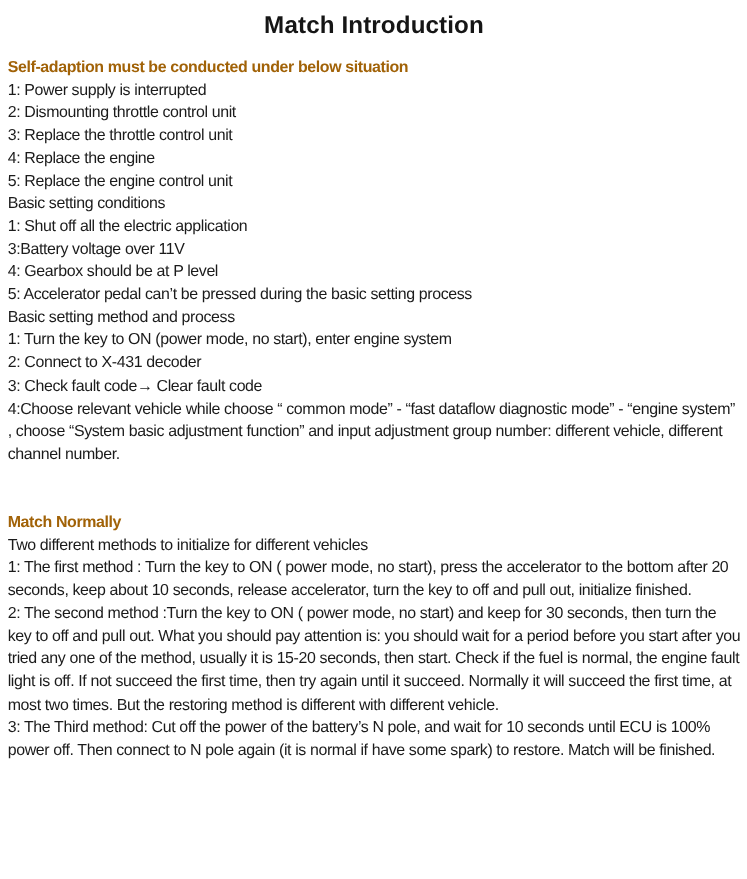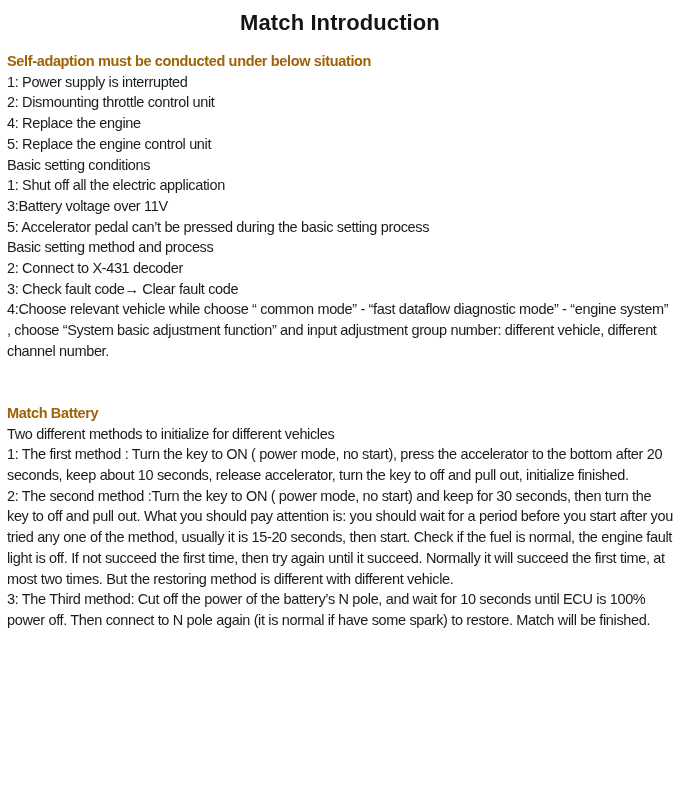--- a/index.html
+++ b/index.html
@@ -48,30 +48,33 @@
 </style>
 </head>
 <body>
 
 <main class="page">
   <h1 class="title">Match Introduction</h1>
   <section class="doc-body" id="doc-body">
       <p class="bold">Self-adaption must be conducted under below situation</p>
       <p class="normal">1: Power supply is interrupted</p>
       <p class="normal">2: Dismounting throttle control unit</p>
+      <p class="normal">3: Replace the throttle control unit</p>
       <p class="normal">4: Replace the engine</p>
       <p class="normal">5: Replace the engine control unit</p>
       <p class="normal">Basic setting conditions</p>
       <p class="normal">1: Shut off all the electric application</p>
       <p class="normal">3:Battery voltage over 11V</p>
+      <p class="normal">4: Gearbox should be at P level</p>
       <p class="normal">5: Accelerator pedal can’t be pressed during the basic setting process</p>
       <p class="normal">Basic setting method and process</p>
+      <p class="normal">1: Turn the key to ON (power mode, no start), enter engine system</p>
       <p class="normal">2: Connect to X-431 decoder</p>
       <p class="normal">3: Check fault code→ Clear fault code</p>
       <p class="normal">4:Choose relevant vehicle while choose “ common mode” - “fast dataflow diagnostic mode” - “engine system” , choose “System basic adjustment function” and input adjustment group number: different vehicle, different channel number.</p>
       <div class="spacer"></div>
-      <p class="bold">Match Battery</p>
+      <p class="bold">Match Normally</p>
       <p class="normal">Two different methods to initialize for different vehicles</p>
       <p class="normal">1: The first method : Turn the key to ON ( power mode, no start), press the accelerator to the bottom after 20 seconds, keep about 10 seconds, release accelerator, turn the key to off and pull out, initialize finished.</p>
       <p class="normal">2: The second method :Turn the key to ON ( power mode, no start) and keep for 30 seconds, then turn the key to off and pull out. What you should pay attention is: you should wait for a period before you start after you tried any one of the method, usually it is 15-20 seconds, then start. Check if the fuel is normal, the engine fault light is off. If not succeed the first time, then try again until it succeed. Normally it will succeed the first time, at most two times. But the restoring method is different with different vehicle.</p>
       <p class="normal">3: The Third method: Cut off the power of the battery’s N pole, and wait for 10 seconds until ECU is 100% power off. Then connect to N pole again (it is normal if have some spark) to restore. Match will be finished.</p>
     </section>
 </main>
 
 </body></html>

